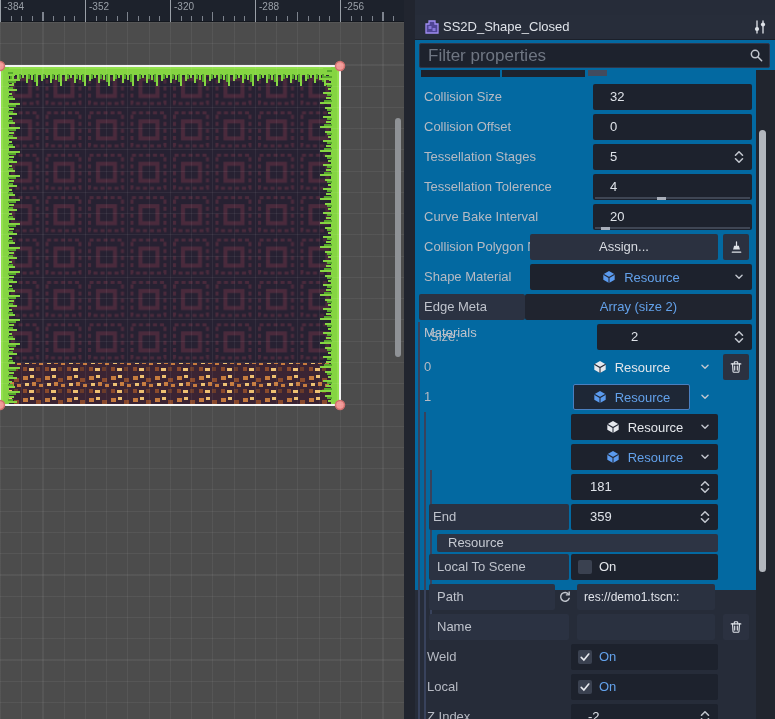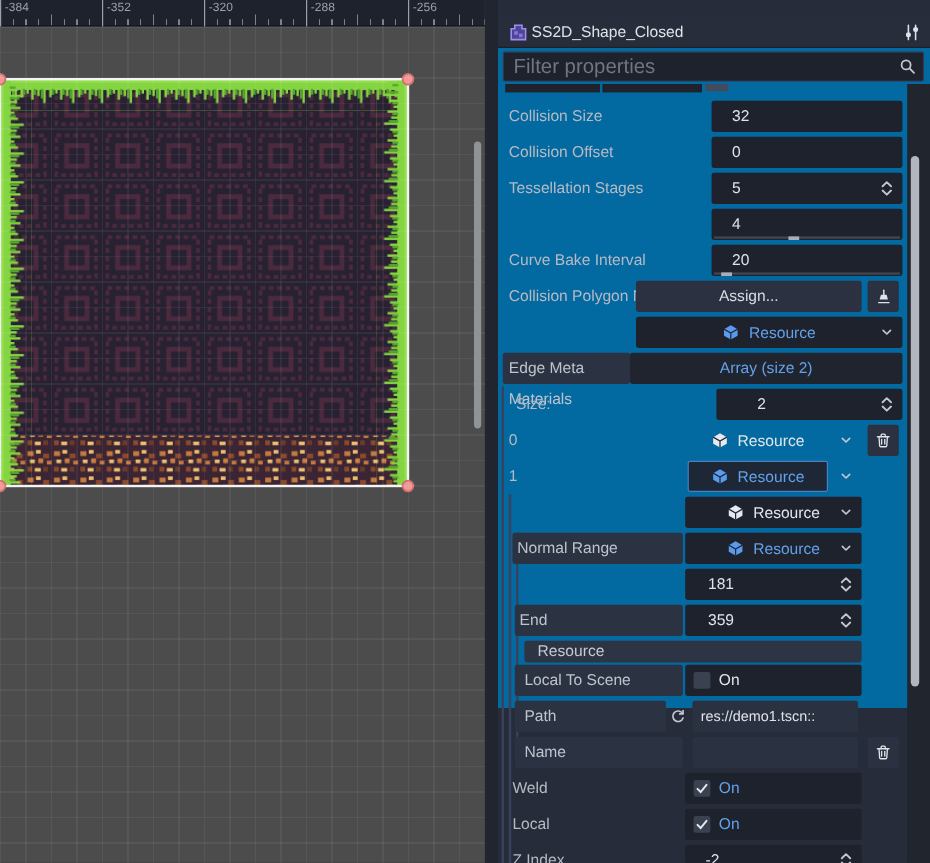--- a/index.html
+++ b/index.html
@@ -194,20 +194,21 @@
         <div class="num">5</div>
         <span class="sp">
           <svg width="16" height="16" viewBox="0 0 16 16">
               <path class="ico-stroke" d="M4.5 6.2 8 2.8 11.5 6.2 M4.5 9.8 8 13.2 11.5 9.8"></path>
             </svg>
         </span>
       </div>
     </div>
 
     <div class="r">
+      <span class="lab" style="left:9px">Tessellation Tolerence</span>
       <div class="cell dark val0">
         <div class="num">4</div>
         <div class="slider-track"></div>
         <div class="grab" style="left:40%"></div>
       </div>
     </div>
 
     <div class="r">
       <span class="lab" style="left:9px">Curve Bake Interval</span>
       <div class="cell dark val0">
@@ -223,20 +224,21 @@
       <div class="trash-tile">
         <svg width="15" height="15" viewBox="0 0 16 16">
           <path class="ico-white" d="M8 2 v4"></path>
           <path d="M5.5 6 h5 l1.2 4.2 h-7.4 Z" fill="#dfe3e9"></path>
           <path class="ico-white" d="M3.5 13 h9"></path>
         </svg>
       </div>
     </div>
 
     <div class="r">
+      <span class="lab" style="left:9px">Shape Material</span>
       <div class="cell dark btn0 center">
         <svg width="14" height="14" viewBox="0 0 16 16">
           <path d="M8 1.2 14.5 4.9 V11.1 L8 14.8 1.5 11.1 V4.9 Z" fill="#5b9bef"></path>
           <path d="M1.5 4.9 8 8.6 14.5 4.9 M8 8.6 V14.8" stroke="#242936" stroke-width="1.2" fill="none"></path>
         </svg>
         <span class="bluetext">Resource</span>
         <span class="dd">
           <svg width="14" height="14" viewBox="0 0 16 16">
               <path class="ico-stroke" d="M4.5 6 8 9.5 11.5 6"></path>
             </svg>
@@ -312,21 +314,20 @@
         <span class="whitetext">Resource</span>
         <span class="dd">
           <svg width="14" height="14" viewBox="0 0 16 16">
               <path class="ico-stroke" d="M4.5 6 8 9.5 11.5 6"></path>
             </svg>
         </span>
       </div>
     </div>
 
     <div class="r">
-      <div class="cell labbg" style="left:12px; width:142px; padding-left:4px; line-height:26px;">Normal Range</div>
       <div class="cell dark valB center">
         <svg width="14" height="14" viewBox="0 0 16 16">
           <path d="M8 1.2 14.5 4.9 V11.1 L8 14.8 1.5 11.1 V4.9 Z" fill="#5b9bef"></path>
           <path d="M1.5 4.9 8 8.6 14.5 4.9 M8 8.6 V14.8" stroke="#242936" stroke-width="1.2" fill="none"></path>
         </svg>
         <span class="bluetext">Resource</span>
         <span class="dd">
           <svg width="14" height="14" viewBox="0 0 16 16">
               <path class="ico-stroke" d="M4.5 6 8 9.5 11.5 6"></path>
             </svg>

